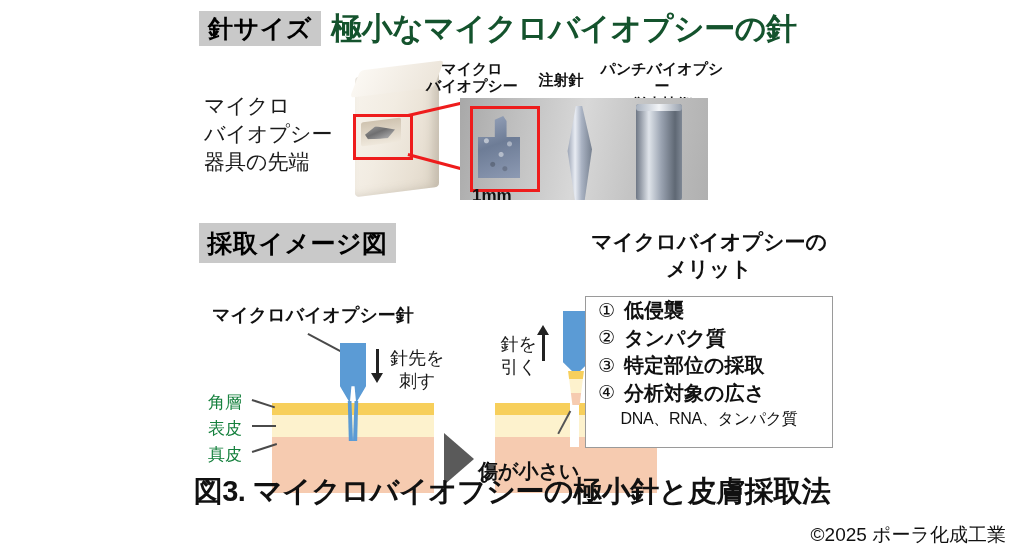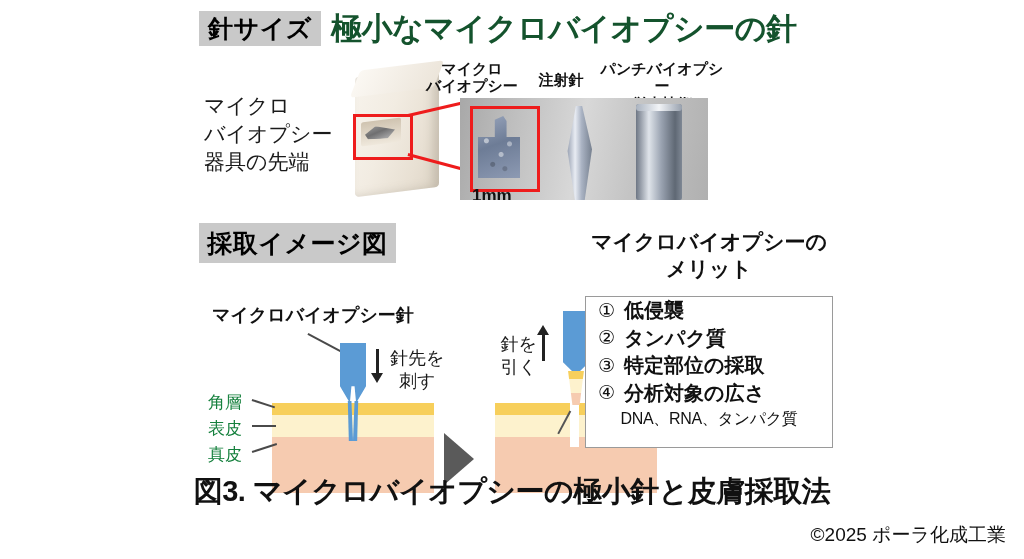--- a/index.html
+++ b/index.html
@@ -277,20 +277,21 @@
   <div id="needle-pull-tip"></div>
 
   <div id="arrow-up-shaft"></div>
   <div id="arrow-up-head"></div>
   <div class="action-label" id="lab-pull">
     <div>針を</div>
     <div>引く</div>
   </div>
 
   <div id="lead-wound"></div>
+  <div id="lab-wound">傷が小さい</div>
 </div>
 
 <div class="abs" id="merits-title">
   <div>マイクロバイオプシーの</div>
   <div>メリット</div>
 </div>
 <div class="abs" id="merits-box">
   <div class="merit-row">
     <span class="merit-num">①</span>
     <span>低侵襲</span>

